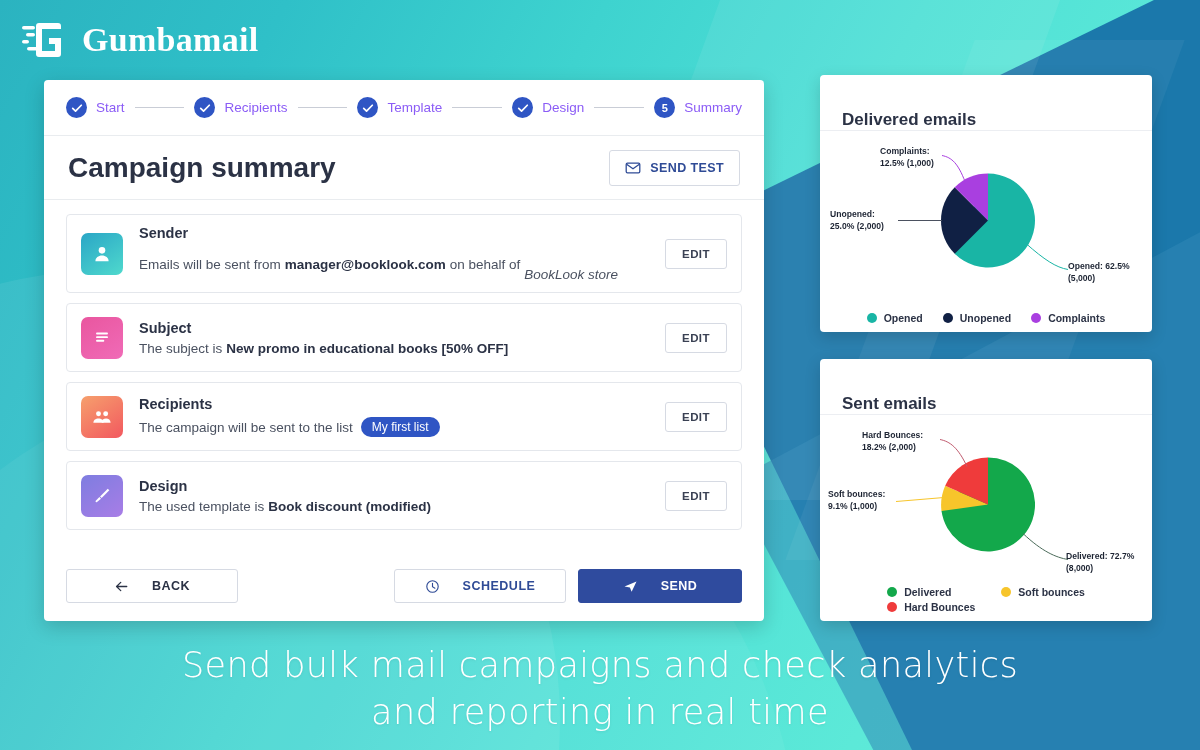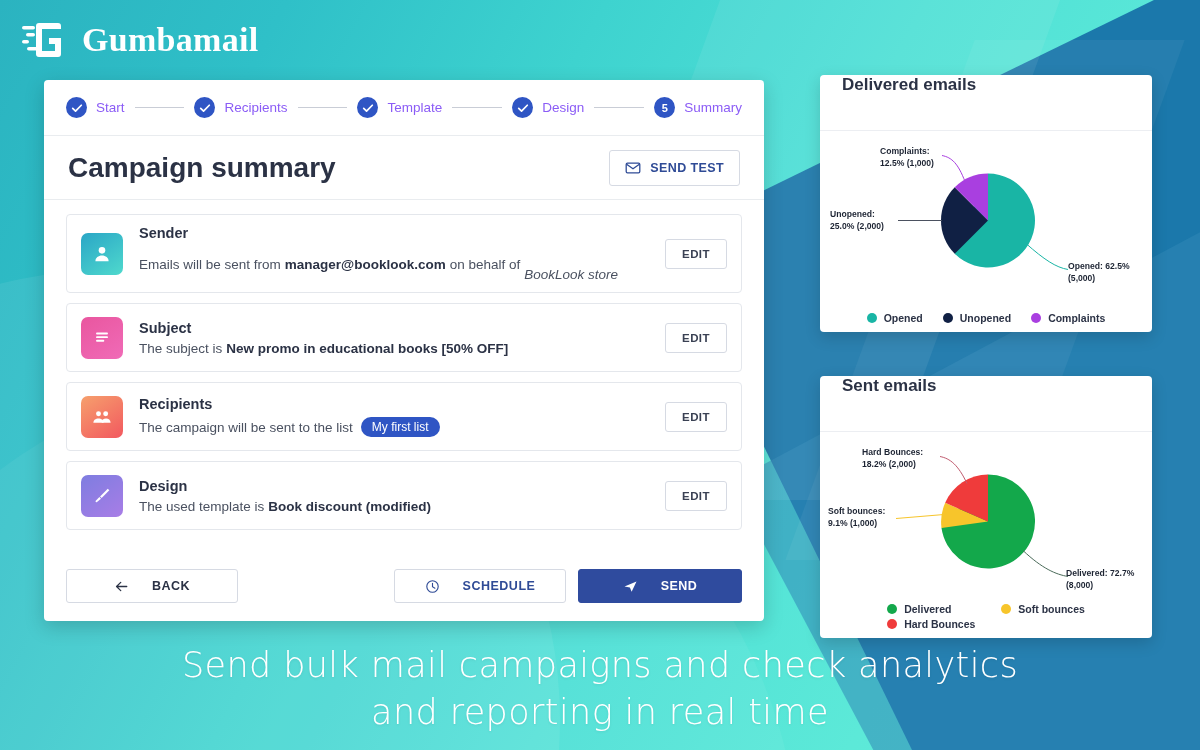--- a/index.html
+++ b/index.html
@@ -237,24 +237,24 @@
     position: absolute;
     left: 820px;
     width: 332px;
     background: #fff;
     border-radius: 4px;
     box-shadow: 0 5px 16px rgba(0,0,0,.16);
     z-index: 4;
     display: flex; flex-direction: column;
   }
   #chart-card-delivered { top: 75px; height: 257px; }
-  #chart-card-sent      { top: 376px; height: 262px; }
+  #chart-card-sent      { top: 359px; height: 262px; }
   .chart-head {
     height: 56px;
-    display: flex; align-items: flex-start;
+    display: flex; align-items: flex-end;
     padding: 0 22px;
     border-bottom: 1px solid #eceef2;
   }
   .chart-title { font-size: 17px; font-weight: 700; color: #2b3245; }
   .chart-body { flex: 1 1 auto; position: relative; }
   .chart-svg { width: 100%; height: 100%; display: block; }
   .cl-label { font-size: 8.6px; font-weight: 700; fill: #1d2433; }
   .leader { stroke-width: 1; fill: none; }
   .chart-legend {
     position: absolute;

